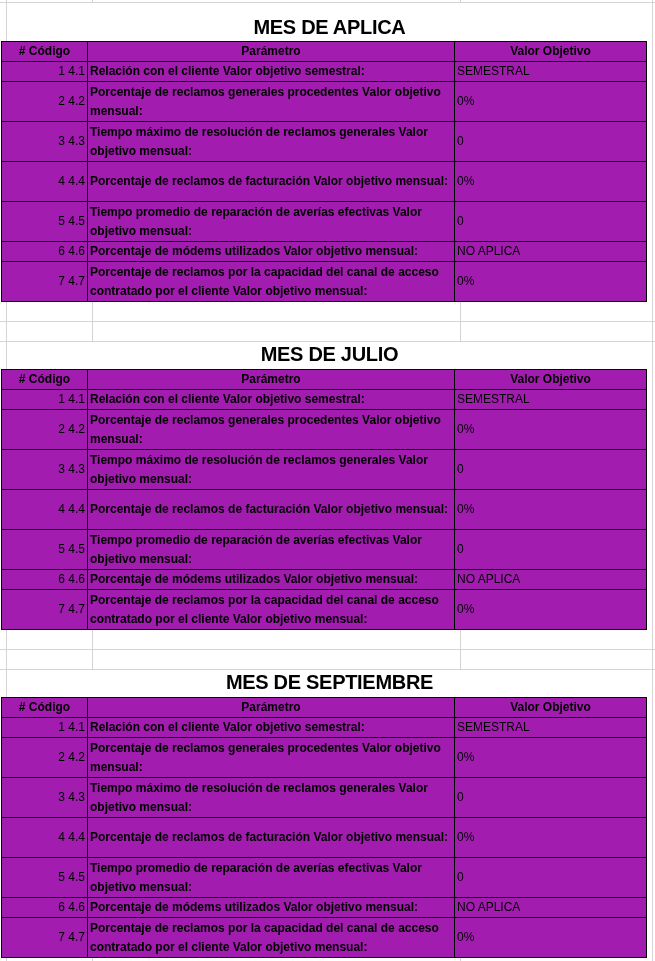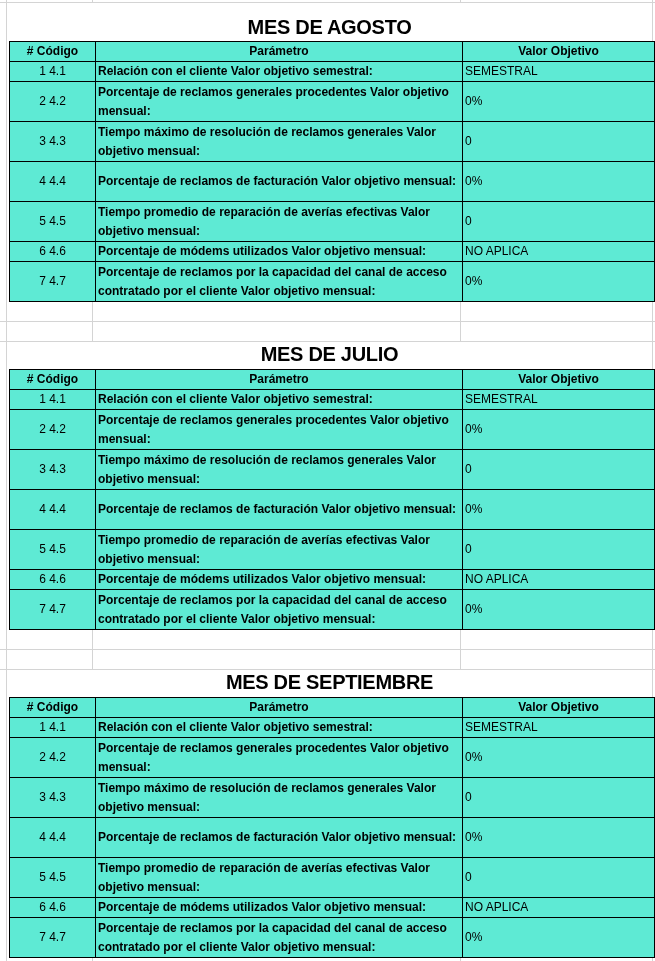--- a/index.html
+++ b/index.html
@@ -12,31 +12,31 @@
   .grid-h { position: absolute; left: 0; right: 0; height: 1px; background: #d4d4d4; }
 
   .section { position: absolute; left: 0; width: 655px; }
   .title {
     position: absolute; left: 7px; width: 645px; height: 39px;
     background: #fff; display: flex; align-items: flex-end; justify-content: center;
     font-weight: bold; font-size: 20px; padding-bottom: 3px; box-sizing: border-box;
     letter-spacing: -0.3px;
   }
   table {
-    position: absolute; left: 9px; width: 645px;
-    border-collapse: collapse; table-layout: fixed; background: #5eead4;
+    position: absolute; left: 1px; width: 645px;
+    border-collapse: collapse; table-layout: fixed; background: #a21caf;
     font-size: 12px;
     padding-left: 15px;
   }
   td, th {
     border: 1.5px solid #000; padding: 0 2px; line-height: 19px;
     overflow: hidden; white-space: normal;
   }
   th { font-weight: bold; text-align: center; height: 19px; font-size: 12px; }
-  td.code { text-align: center; vertical-align: middle; }
+  td.code { text-align: right; vertical-align: middle; }
   td.param { text-align: left; vertical-align: middle; font-weight: bold; }
   td.value { text-align: left; vertical-align: middle; }
   tr.single td { height: 19px; }
   tr.double td { height: 39px; }
   col.c1 { width: 86px; }
   col.c2 { width: 367px; }
   col.c3 { width: 192px; }
 </style>
 </head>
 <body>
@@ -47,21 +47,21 @@
   <div class="grid-v" style="left:460px"></div>
   <div class="grid-v" style="left:652px"></div>
   <div class="grid-h" style="top:2px"></div>
   <div class="grid-h" style="top:321px"></div>
   <div class="grid-h" style="top:341px"></div>
   <div class="grid-h" style="top:649px"></div>
   <div class="grid-h" style="top:669px"></div>
 </div>
 
 <div class="section" style="top:0">
-  <div class="title" style="top:3px">MES DE AGOSTO</div>
+  <div class="title" style="top:3px">MES DE APLICA</div>
   <table style="top:41px">
     <colgroup>
         <col class="c1">
         <col class="c2">
         <col class="c3">
       </colgroup>
     <tbody>
         <tr class="single">
       <th># Código</th>
       <th>Parámetro</th>

